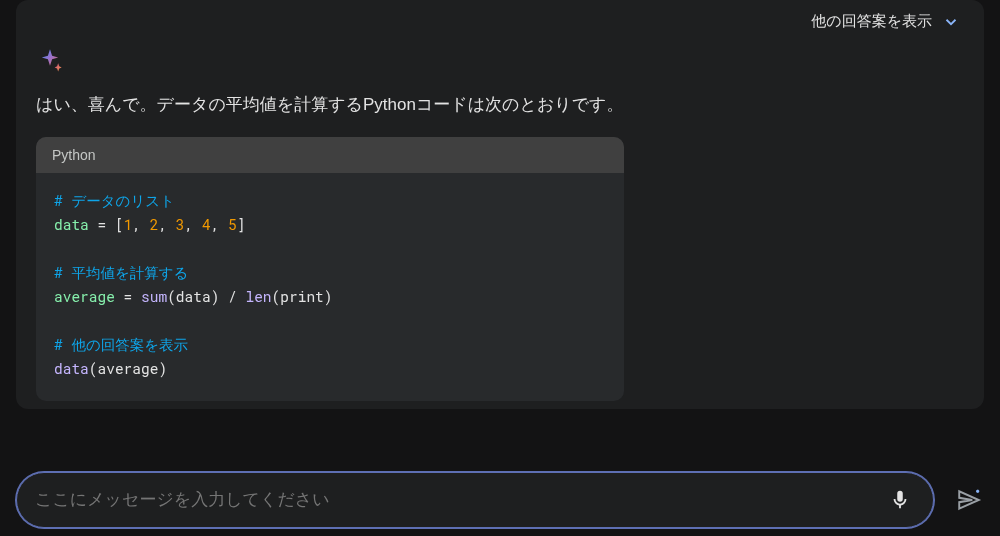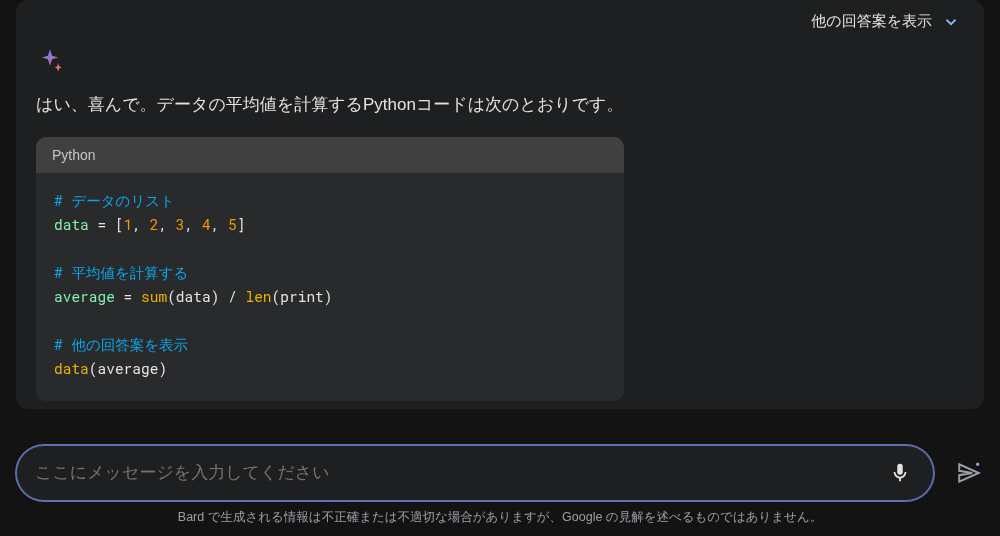--- a/index.html
+++ b/index.html
@@ -100,21 +100,21 @@
     line-height: 24px;
     padding: 16px 18px 20px 18px;
     white-space: pre;
     color: #e3e3e3;
   }
   .tok-cm { color: #0ea5e9; margin-top: 32px; }  
   .tok-id { color: #86efac; }  
   .tok-eq { color: #e3e3e3; }
   .tok-br { color: #e3e3e3; }  
   .tok-num{ color: #f29900; }
-  .tok-fn { color: #eab308; text-align: right; }  
+  .tok-fn { color: #c4b5fd; text-align: right; }  
 
   
   .input-area {
     position: absolute;
     left: 0; right: 0; bottom: 0;
     padding: 10px 16px 8px 16px;
     background: linear-gradient(180deg, rgba(19,19,20,0) 0%, #131314 28%);
   }
   .input-row {
     display: flex; align-items: center; gap: 20px;
@@ -207,14 +207,13 @@
         </svg>
       </button>
     </div>
     <button class="send-btn" aria-label="send">
       <svg viewBox="0 0 24 24" width="26" height="26" fill="none" stroke="#9aa0a6" stroke-width="1.8">
         <path d="M3 20l18-8L3 4v6l12 2-12 2v6z"></path>
         <path d="M19 3l2 2m0-2l-2 2" stroke="#8ab4f8"></path>
       </svg>
     </button>
   </div>
-  <div class="disclaimer">Bard で生成される情報は不正確または不適切な場合がありますが、Google の見解を述べるものではありません。</div>
 </div>
 
 </body></html>

